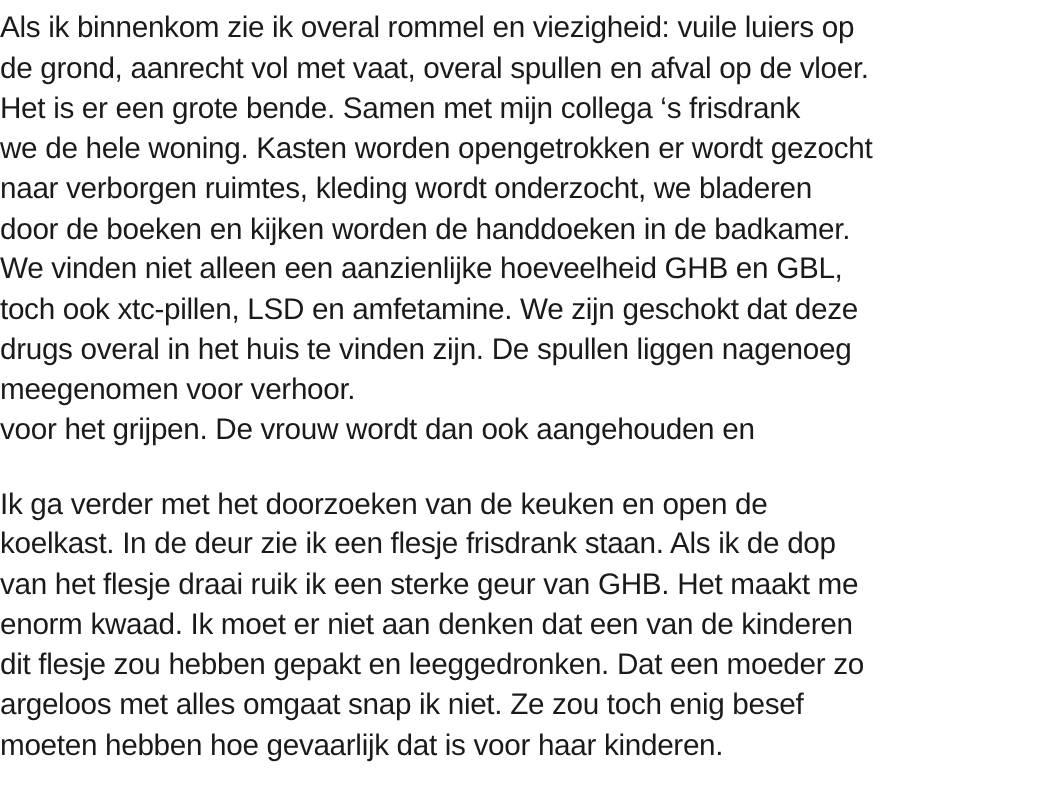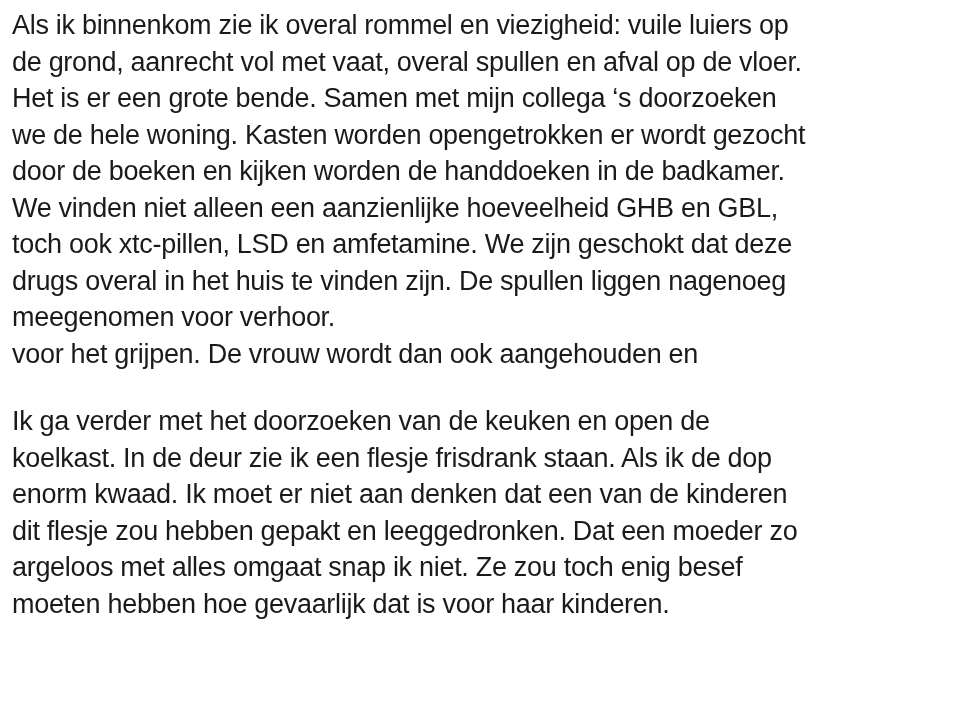--- a/index.html
+++ b/index.html
@@ -6,21 +6,21 @@
   html, body {
     width: 964px;
     height: 718px;
     background: #ffffff;
     overflow: hidden;
   }
   body {
     font-family: "Liberation Sans", "DejaVu Sans", sans-serif;
   }
   .document-body {
-    padding: 7px 10px 0 12px;
+    padding: 7px 10px 0 0;
     color: #1a1a1a;
     font-size: 27px;
     letter-spacing: -0.3px;
     font-weight: 400;
   }
   .paragraph {
     margin: 0 0 31px 0;
   }
   .text-line {
     display: block;
@@ -29,31 +29,33 @@
   }
 </style>
 </head>
 <body>
 
 <main class="document-body">
   <div id="paragraph-container">
       <p class="paragraph">
         <span class="text-line">Als ik binnenkom zie ik overal rommel en viezigheid: vuile luiers op</span>
         <span class="text-line">de grond, aanrecht vol met vaat, overal spullen en afval op de vloer.</span>
-        <span class="text-line">Het is er een grote bende. Samen met mijn collega ‘s doorzoeken</span>
+        <span class="text-line">Het is er een grote bende. Samen met mijn collega ‘s frisdrank</span>
         <span class="text-line">we de hele woning. Kasten worden opengetrokken er wordt gezocht</span>
+        <span class="text-line">naar verborgen ruimtes, kleding wordt onderzocht, we bladeren</span>
         <span class="text-line">door de boeken en kijken worden de handdoeken in de badkamer.</span>
         <span class="text-line">We vinden niet alleen een aanzienlijke hoeveelheid GHB en GBL,</span>
         <span class="text-line">toch ook xtc-pillen, LSD en amfetamine. We zijn geschokt dat deze</span>
         <span class="text-line">drugs overal in het huis te vinden zijn. De spullen liggen nagenoeg</span>
         <span class="text-line">meegenomen voor verhoor.</span>
         <span class="text-line">voor het grijpen. De vrouw wordt dan ook aangehouden en</span>
       </p>
       <p class="paragraph">
         <span class="text-line">Ik ga verder met het doorzoeken van de keuken en open de</span>
         <span class="text-line">koelkast. In de deur zie ik een flesje frisdrank staan. Als ik de dop</span>
+        <span class="text-line">van het flesje draai ruik ik een sterke geur van GHB. Het maakt me</span>
         <span class="text-line">enorm kwaad. Ik moet er niet aan denken dat een van de kinderen</span>
         <span class="text-line">dit flesje zou hebben gepakt en leeggedronken. Dat een moeder zo</span>
         <span class="text-line">argeloos met alles omgaat snap ik niet. Ze zou toch enig besef</span>
         <span class="text-line">moeten hebben hoe gevaarlijk dat is voor haar kinderen.</span>
       </p>
     </div>
 </main>
 
 </body></html>

